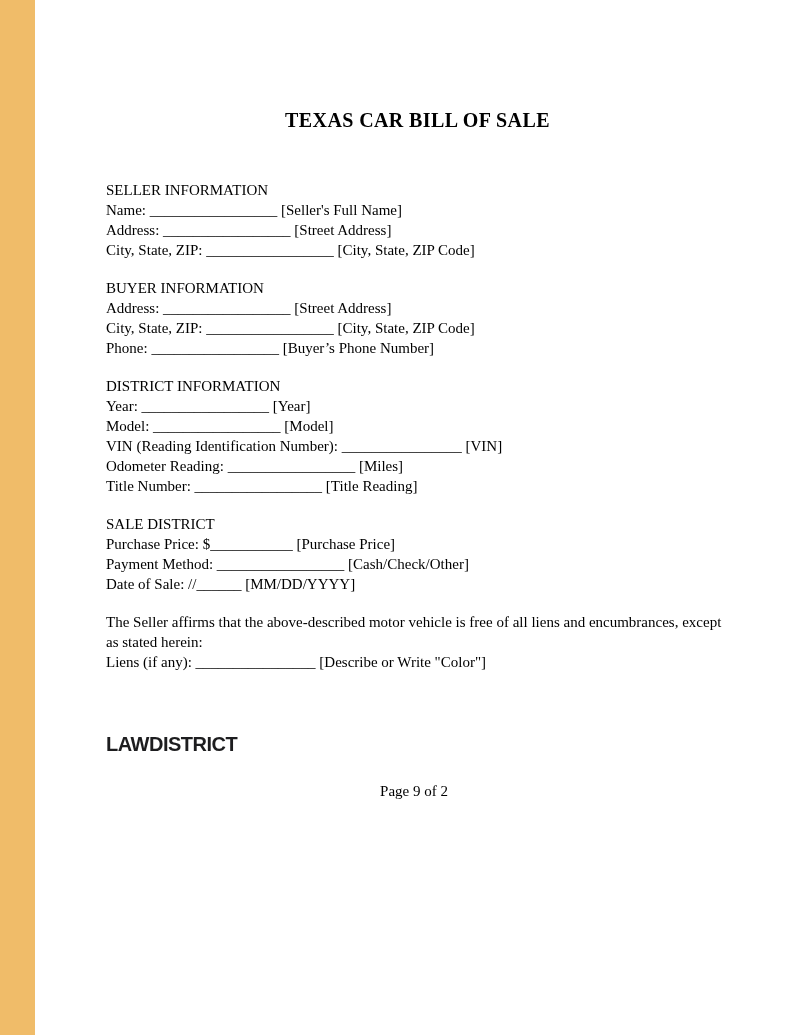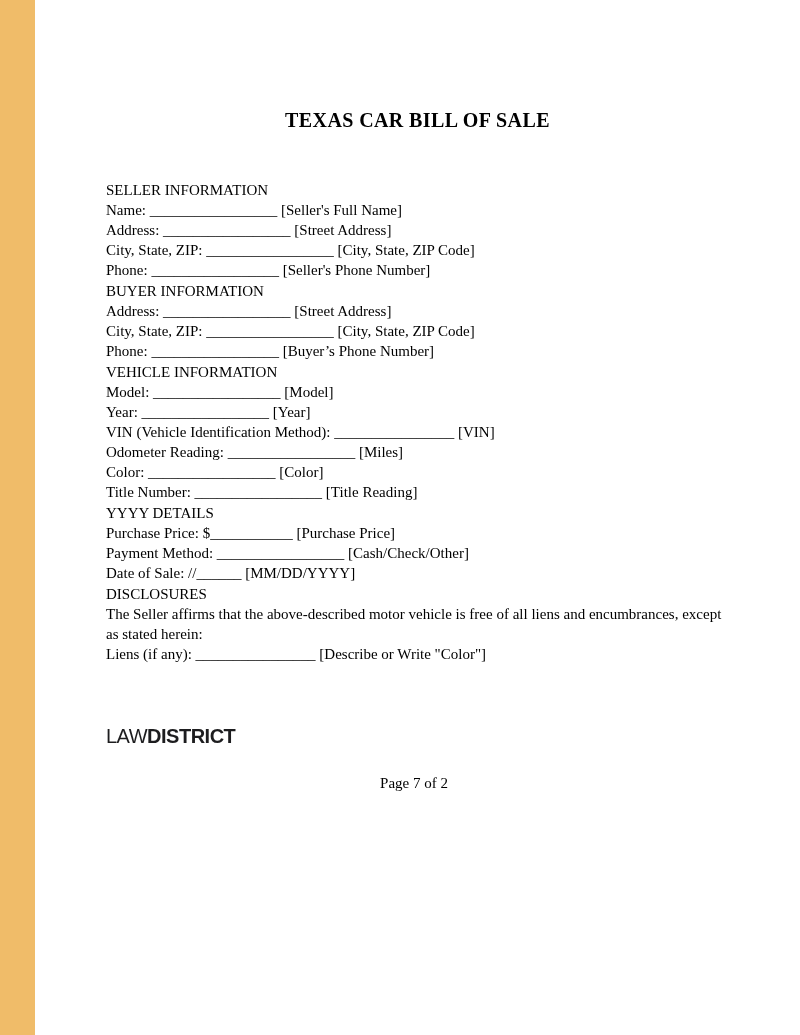--- a/index.html
+++ b/index.html
@@ -29,32 +29,32 @@
     font-size: 20px;
     line-height: 24px;
     font-weight: bold;
     letter-spacing: 0.4px;
   }
   .doc-body {
     margin: 48px 78px 0 71px;
     font-size: 15px;
     line-height: 20px;
   }
-  .section { margin-top: 1px; }
+  .section { margin-top: 18px; }
   .section-heading { font-weight: normal; }
   .form-line { white-space: pre-wrap; }
   .footer-logo {
     margin-top: 62px;
     font-family: "Liberation Sans", sans-serif;
     font-size: 20px;
     line-height: 20px;
     color: #1d1d1f;
     letter-spacing: -0.5px;
   }
-  .logo-bold { font-weight: normal; }
+  .logo-bold { font-weight: bold; }
   .logo-regular { font-weight: bold; }
   .page-indicator {
     margin-top: 27px;
     text-align: center;
     font-size: 15px;
     line-height: 20px;
   }
 </style>
 </head>
 <body>
@@ -66,53 +66,50 @@
   <h1 class="doc-title">TEXAS CAR BILL OF SALE</h1>
 
   <div class="doc-body">
 
 
     <div class="section">
       <div class="section-heading">SELLER INFORMATION</div>
       <div class="form-line">Name: _________________ [Seller's Full Name]</div>
       <div class="form-line">Address: _________________ [Street Address]</div>
       <div class="form-line">City, State, ZIP: _________________ [City, State, ZIP Code]</div>
-      <div class="form-line">Phone: _________________ [Seller's Phone Number]</div>
     </div>
 
     <div class="section">
       <div class="section-heading">BUYER INFORMATION</div>
       <div class="form-line">Address: _________________ [Street Address]</div>
       <div class="form-line">City, State, ZIP: _________________ [City, State, ZIP Code]</div>
       <div class="form-line">Phone: _________________ [Buyer’s Phone Number]</div>
     </div>
 
     <div class="section">
-      <div class="section-heading">VEHICLE INFORMATION</div>
+      <div class="section-heading">DISTRICT INFORMATION</div>
+      <div class="form-line">Year: _________________ [Year]</div>
       <div class="form-line">Model: _________________ [Model]</div>
-      <div class="form-line">Year: _________________ [Year]</div>
-      <div class="form-line">VIN (Vehicle Identification Method): ________________ [VIN]</div>
+      <div class="form-line">VIN (Reading Identification Number): ________________ [VIN]</div>
       <div class="form-line">Odometer Reading: _________________ [Miles]</div>
-      <div class="form-line">Color: _________________ [Color]</div>
       <div class="form-line">Title Number: _________________ [Title Reading]</div>
     </div>
 
     <div class="section">
-      <div class="section-heading">YYYY DETAILS</div>
+      <div class="section-heading">SALE DISTRICT</div>
       <div class="form-line">Purchase Price: $___________ [Purchase Price]</div>
       <div class="form-line">Payment Method: _________________ [Cash/Check/Other]</div>
       <div class="form-line">Date of Sale: //______ [MM/DD/YYYY]</div>
     </div>
 
     <div class="section">
-      <div class="section-heading">DISCLOSURES</div>
       <div class="form-line">The Seller affirms that the above-described motor vehicle is free of all liens and encumbrances, except as stated herein:</div>
       <div class="form-line">Liens (if any): ________________ [Describe or Write "Color"]</div>
     </div>
 
     <div class="footer-logo" style="color: rgb(29, 29, 31);">
       <span class="logo-bold">LAW</span><span class="logo-regular">DISTRICT</span>
     </div>
 
-    <div class="page-indicator">Page 7 of 2</div>
+    <div class="page-indicator">Page 9 of 2</div>
 
   </div>
 </div>
 
 </body></html>

